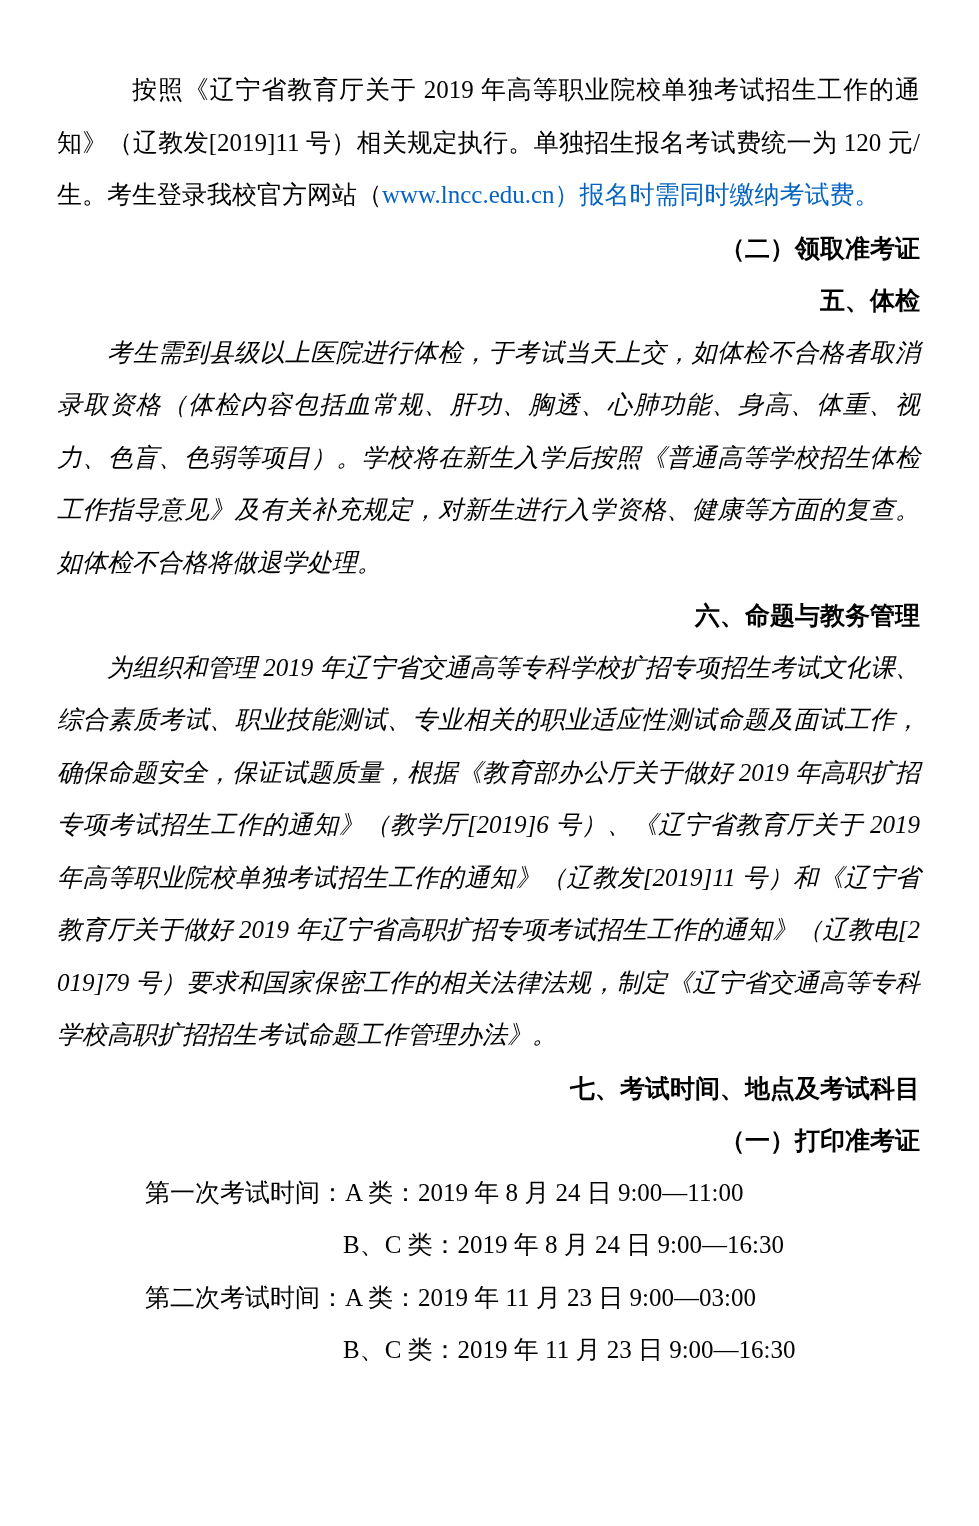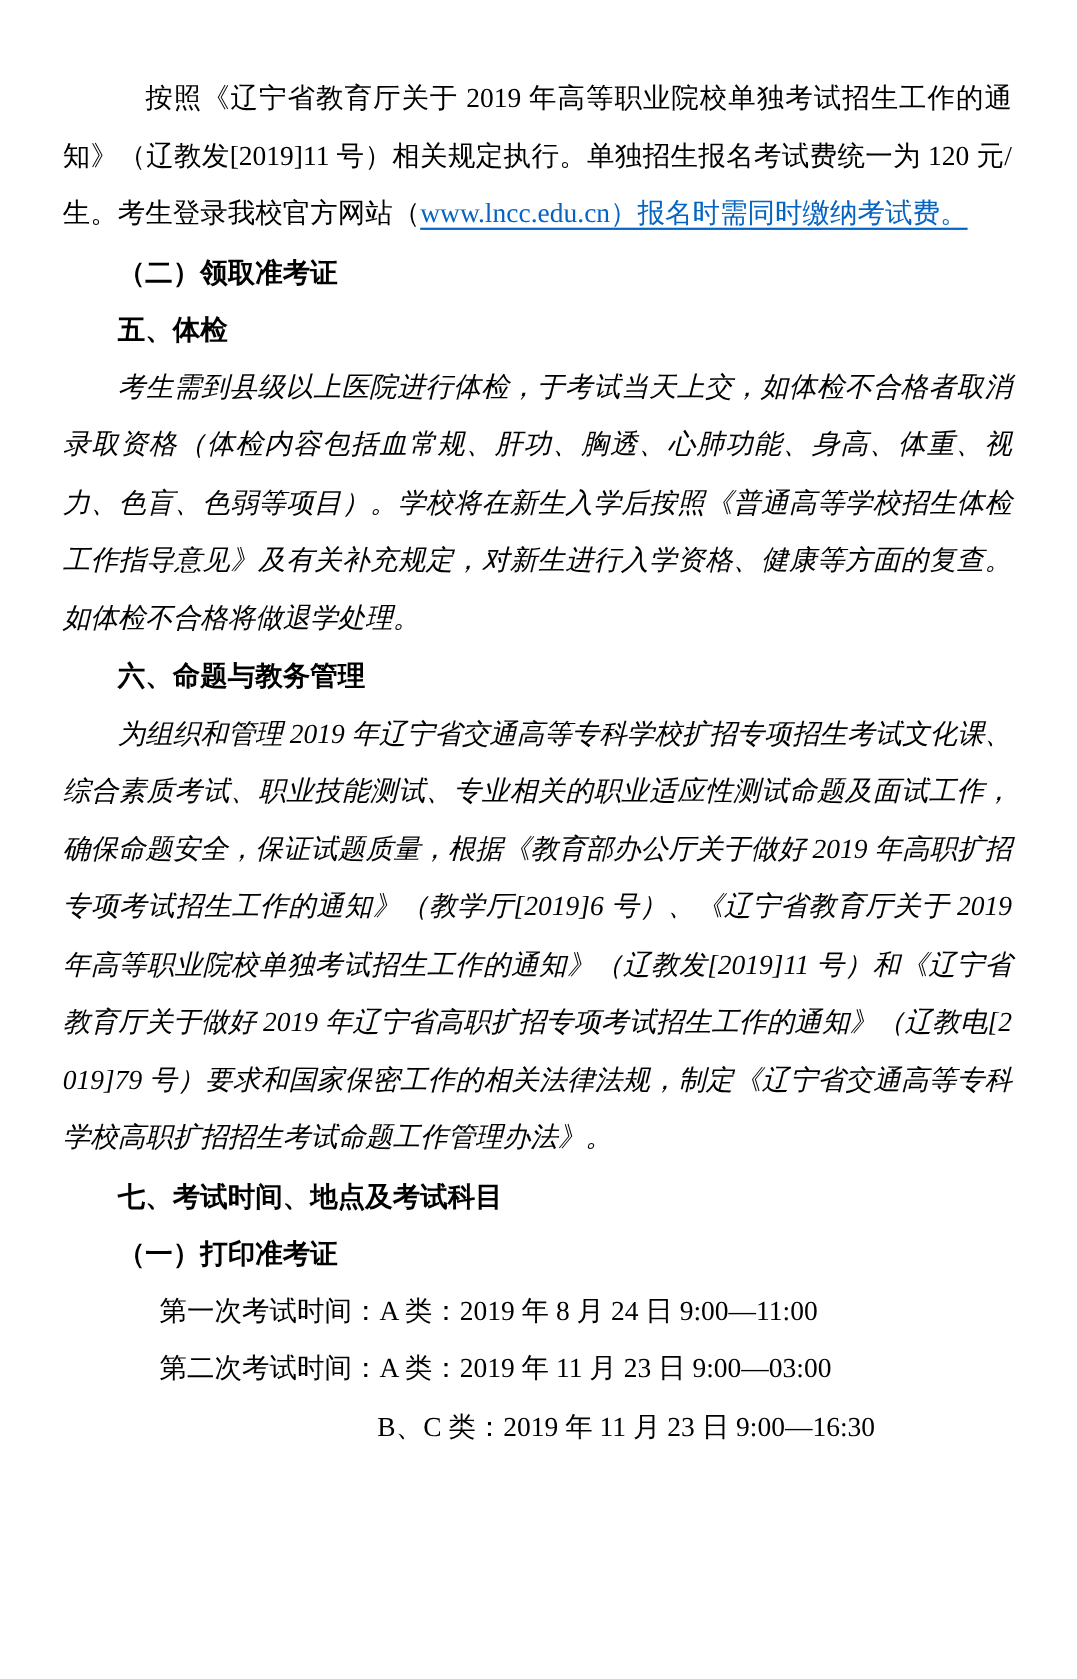--- a/index.html
+++ b/index.html
@@ -25,33 +25,32 @@
   }
   .indent-body { text-indent: 50px; font-style: italic; }
   .indent-first { text-indent: 75px; }
   .indent-num  { text-indent: 60px; }
   .heading {
     margin: 0 0 0 50px;
     font-family: "Liberation Sans", "DejaVu Sans", sans-serif;
     font-weight: bold;
     font-size: 25px;
     line-height: 52.5px;
-    text-align: left;
+    text-align: right;
   }
   .time-line {
     margin: 0;
     text-align: left;
     line-height: 52.5px;
     white-space: nowrap;
   }
   .time-a  { padding-left: 88px; }
   .time-bc { padding-left: 286px; }
   a.doc-link {
     color: #0563c1;
-    text-decoration: underline;
     text-underline-offset: 5px;
     text-decoration-thickness: 2px;
     cursor: pointer;
   }
 </style>
 </head>
 <body>
 
 <div class="page">
 
@@ -66,16 +65,17 @@
 
   <p class="heading">六、命题与教务管理</p>
 
   <p class="para indent-body">为组织和管理 2019 年辽宁省交通高等专科学校扩招专项招生考试文化课、综合素质考试、职业技能测试、专业相关的职业适应性测试命题及面试工作，确保命题安全，保证试题质量，根据《教育部办公厅关于做好 2019 年高职扩招专项考试招生工作的通知》（教学厅[2019]6 号）、《辽宁省教育厅关于 2019 年高等职业院校单独考试招生工作的通知》（辽教发[2019]11 号）和《辽宁省教育厅关于做好 2019 年辽宁省高职扩招专项考试招生工作的通知》（辽教电[2019]79 号）要求和国家保密工作的相关法律法规，制定《辽宁省交通高等专科学校高职扩招招生考试命题工作管理办法》。</p>
 
   <p class="heading">七、考试时间、地点及考试科目</p>
 
   <p class="heading">（一）打印准考证</p>
 
   <p class="time-line time-a">第一次考试时间：A 类：2019 年 8 月 24 日 9:00—11:00</p>
+  <p class="time-line time-bc">B、C 类：2019 年 8 月 24 日 9:00—16:30</p>
   <p class="time-line time-a">第二次考试时间：A 类：2019 年 11 月 23 日 9:00—03:00</p>
   <p class="time-line time-bc">B、C 类：2019 年 11 月 23 日 9:00—16:30</p>
 
 </div>
 
 </body></html>

